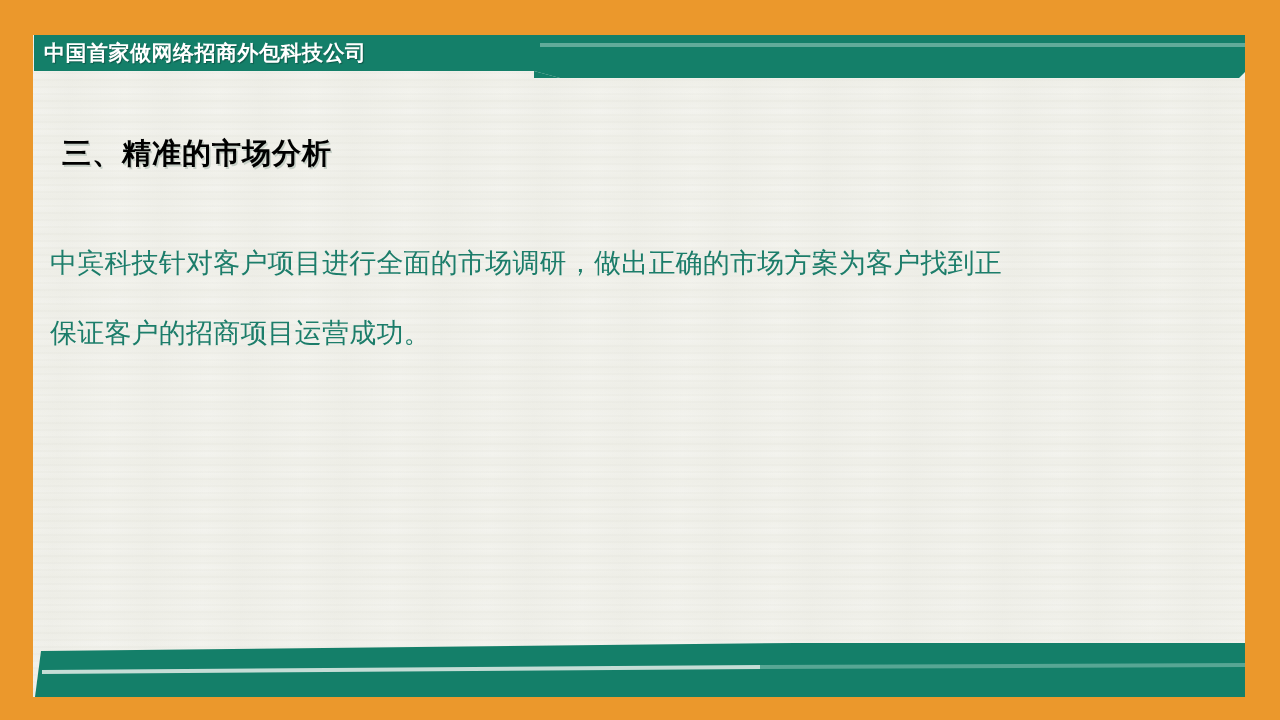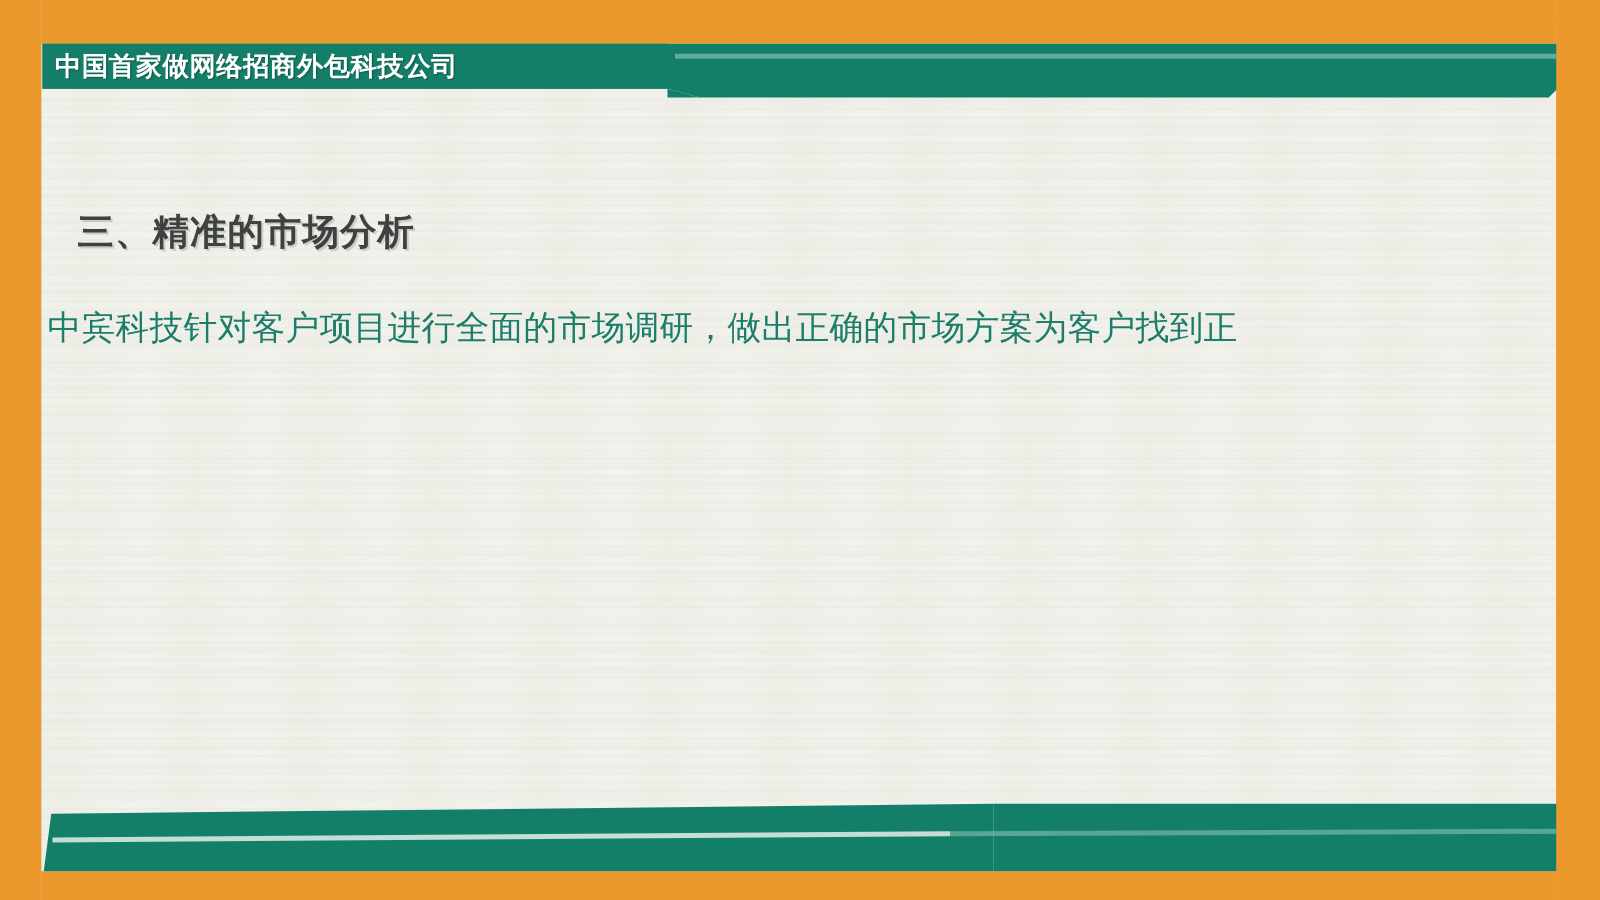--- a/index.html
+++ b/index.html
@@ -104,29 +104,28 @@
 
   
   .section-title {
     position: absolute;
     left: 62px;
     top: 134px;
     font-family: "DejaVu Sans", "Liberation Sans", sans-serif;
     font-size: 29px;
     font-weight: bold;
     letter-spacing: 1px;
-    color: #404040;
+    color: #000000;
     text-shadow: 1.5px 1.5px 0px rgba(150,170,160,0.45);
     white-space: nowrap;
-    margin-top: 32px;
   }
 
   .body-text {
     position: absolute;
-    left: 38px;
+    left: 50px;
     top: 228px;
     width: 1140px;
     font-family: "DejaVu Serif", "Liberation Serif", serif;
     font-size: 27px;
     line-height: 70px;
     color: #1c7d6a;
     letter-spacing: 0.2px;
   }
   .body-line {
     white-space: nowrap;
@@ -166,20 +165,21 @@
 
       <path d="M 534 71 L 560 78 L 534 78 Z" fill="#147f69"></path>
     </svg>
     <div class="header-title">中国首家做网络招商外包科技公司</div>
   </div>
 
   <div class="section-title">三、精准的市场分析</div>
 
   <div class="body-text">
     <span class="body-line">中宾科技针对客户项目进行全面的市场调研，做出正确的市场方案为客户找到正</span>
+    <span class="body-line">保证客户的招商项目运营成功。</span>
   </div>
 
   <div class="footer">
     <svg width="1280" height="120" viewBox="0 0 1280 120" xmlns="http://www.w3.org/2000/svg">
 
       <path d="M 41 51 L 795 43 L 795 97 L 35 97 Z" fill="#147f69"></path>
 
       <path d="M 795 43 L 1245 43 L 1245 97 L 795 97 Z" fill="#147f69"></path>
 
       <path d="M 42 70 L 760 65 L 760 69 L 42 74 Z" fill="#d8e8e2" opacity="0.9"></path>

